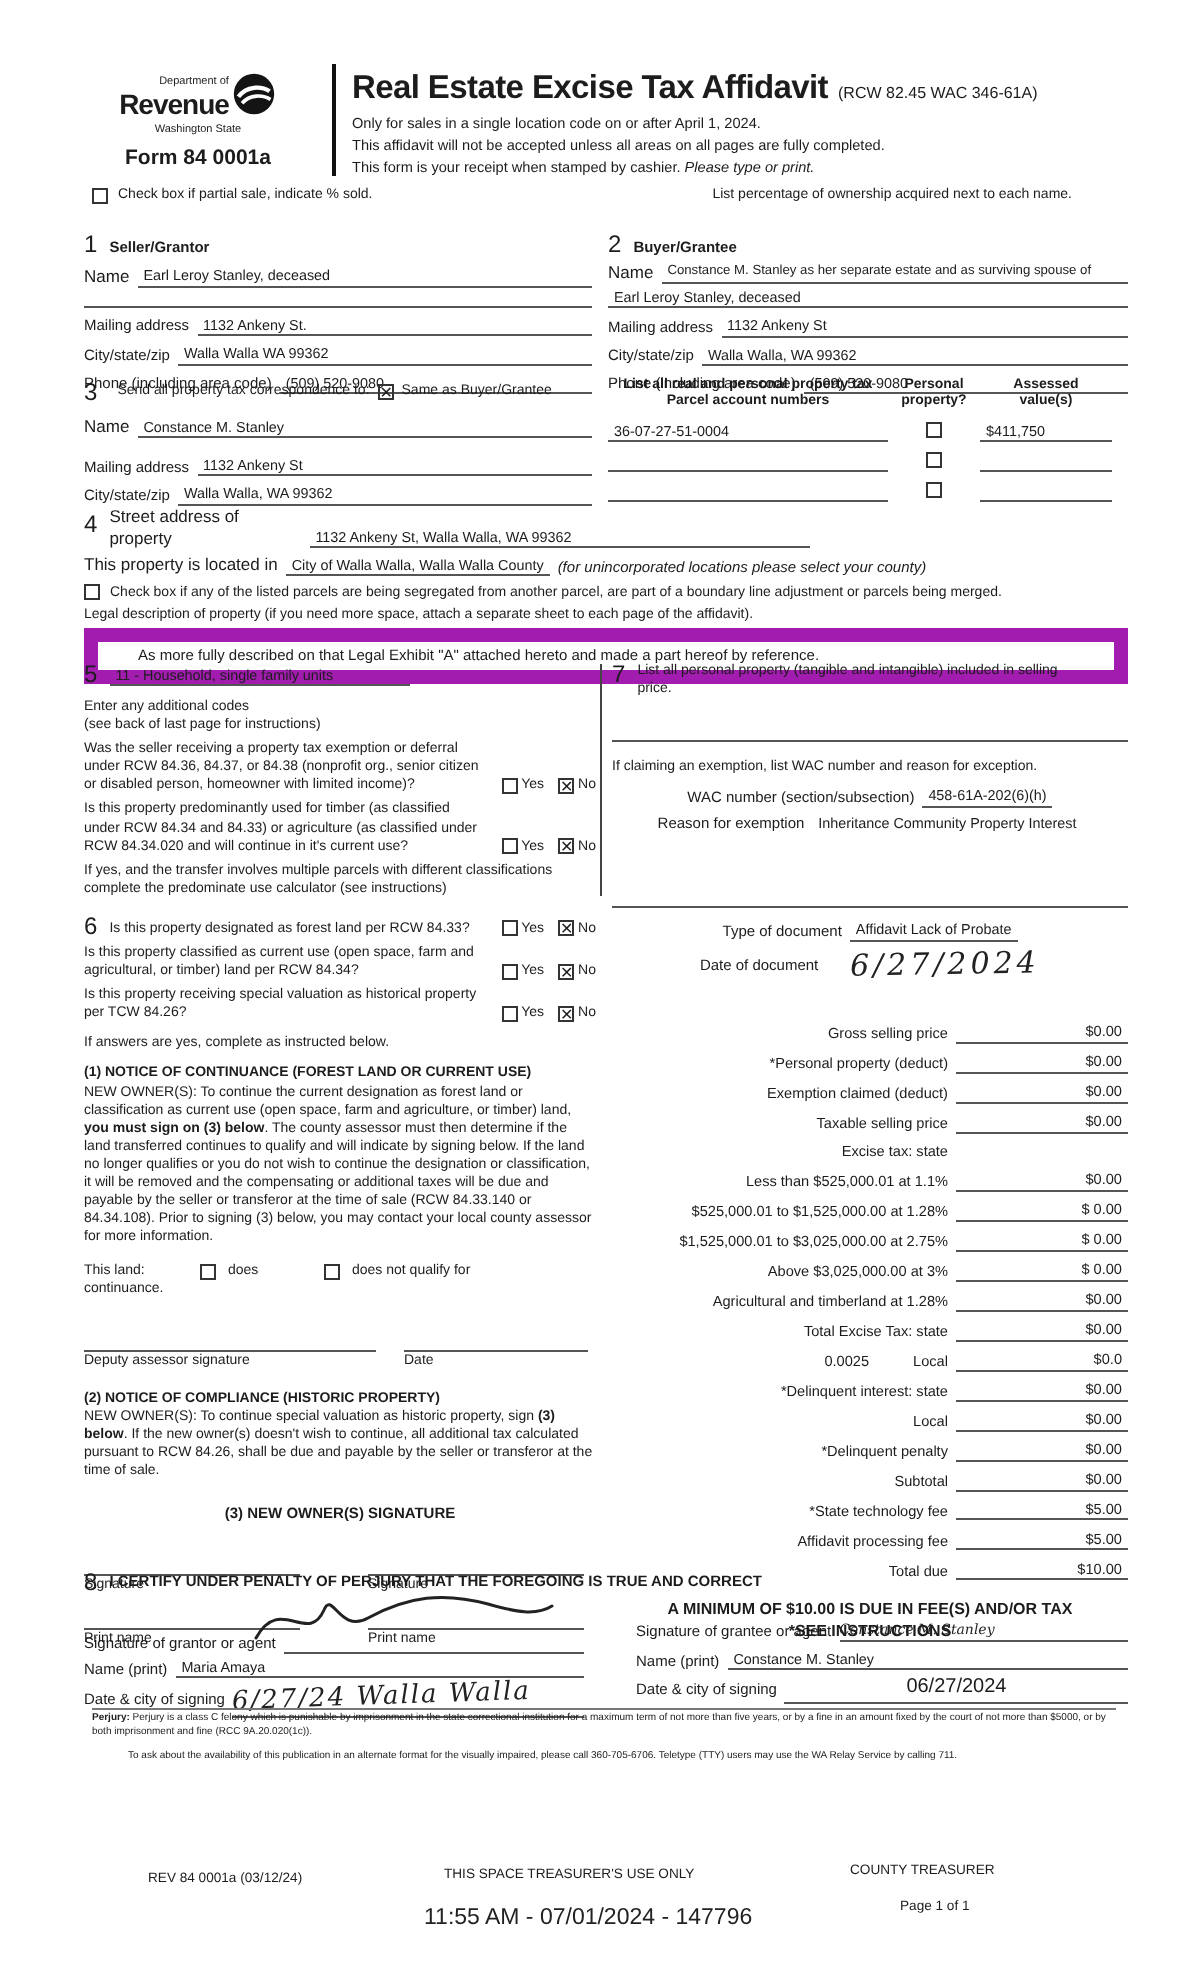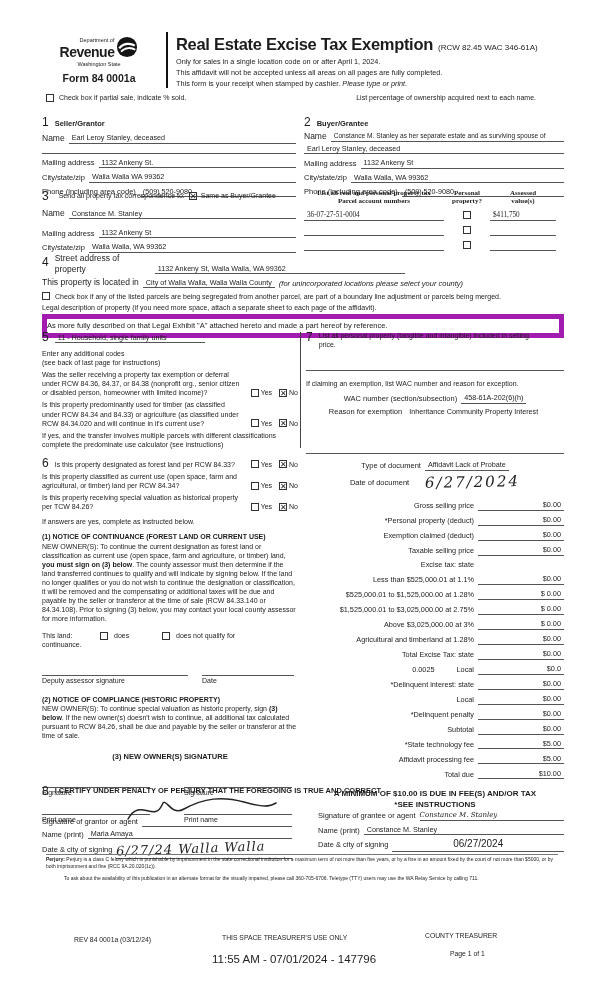--- a/index.html
+++ b/index.html
@@ -46,21 +46,21 @@
   .yn { display:flex; gap:2px; align-items:center; white-space:nowrap; margin-left:4px; }
   .yn .cb { margin-left:5px; }
   .qrow { display:flex; align-items:flex-end; margin-top:3px; }
   .qtxt { width:198px; }
   
   .ptab-hdr { display:flex; font-weight:bold; font-size:7px; text-align:center; line-height:1.2; }
   .ptab-row { display:flex; align-items:flex-end; margin-top:5px; }
   .pcol1 { width:140px; }
   .pcol2 { width:46px; text-align:center; }
   .pcol3 { width:66px; }
-  .legalbox { border:5px solid #a21caf; padding:2px 0; font-size:7.5px; margin-top:2px; }
+  .legalbox { border:7px solid #a21caf; padding:2px 20px; font-size:7.5px; margin-top:2px; }
   .vdiv { width:1px; background:#444; }
   
   .taxrow { display:flex; align-items:flex-end; margin-top:4.5px; }
   .tl-lblwrap { flex:1; display:flex; justify-content:flex-end; gap:22px; font-size:7.3px; }
   .tl-pfx:empty { display:none; }
   .tl-val { width:86px; text-align:right; font-size:7.3px; padding:0 3px; margin-left:4px; }
   .tl-val.noline { border-bottom:none; }
   .minimum { text-align:center; font-weight:bold; font-size:8px; margin-top:10px; }
   
   .noticeh { font-weight:bold; margin-top:6px; }
@@ -90,21 +90,21 @@
           <path d="M5.5 17 C 10 12, 17 12.4, 21 15" stroke="#fff" stroke-width="2" fill="none"></path>
         </svg>
       </span>
     </div>
     <div class="wastate">Washington State</div>
     <div class="formnum">Form 84 0001a</div>
   </div>
   <div class="hdr-div"></div>
   <div class="title-block">
     <div class="title-line">
-      <span class="ftitle">Real Estate Excise Tax Exemption</span>
+      <span class="ftitle">Real Estate Excise Tax Affidavit</span>
       <span class="rcw">(RCW 82.45 WAC 346-61A)</span>
     </div>
     <div class="hsub">Only for sales in a single location code on or after April 1, 2024.</div>
     <div class="hsub">This affidavit will not be accepted unless all areas on all pages are fully completed.</div>
     <div class="hsub"><span>This form is your receipt when stamped by cashier.</span> <span class="i">Please type or print.</span></div>
   </div>
 </div>
 
 <div class="abs partial-row">
   <div class="partial-left">
@@ -176,21 +176,21 @@
   <div class="frow" style="margin-top:9px;">
       <span class="flbl">Mailing address</span>
       <span class="fval ul fill">1132 Ankeny St</span>
     </div>
   <div class="frow">
       <span class="flbl">City/state/zip</span>
       <span class="fval ul fill">Walla Walla, WA  99362</span>
     </div>
 </div>
 
-<div class="abs" style="top:189px; left:304px; width:260px;font-family:Liberation Serif, serif;">
+<div class="abs" style="top:189px; left:304px; width:260px;">
   <div class="ptab-hdr">
     <div class="pcol1">
       <div>List all real and personal property tax</div>
       <div>Parcel account numbers</div>
     </div>
     <div class="pcol2">
       <div>Personal</div>
       <div>property?</div>
     </div>
     <div class="pcol3">
@@ -366,21 +366,21 @@
 
   <div class="frow" style="margin-top:6px;">
       <span class="flbl">Type of document</span>
       <span class="fval ul">Affidavit Lack of Probate</span>
     </div>
   <div class="frow" style="margin-top:2px; align-items:center;">
     <span class="flbl">Date of document</span>
     <span class="handw" style="font-size:15px; letter-spacing:2px; transform:rotate(-1deg); margin-left:12px;">6/27/2024</span>
   </div>
 
-  <div style="margin-top:8px;">
+  <div style="margin-top:19px;">
     <div class="taxrow">
         <span class="tl-lblwrap">
           <span>Gross selling price</span>
         </span>
         <span class="tl-val ul">$0.00</span>
       </div>
     <div class="taxrow">
         <span class="tl-lblwrap">
           <span>*Personal property (deduct)</span>
         </span>

